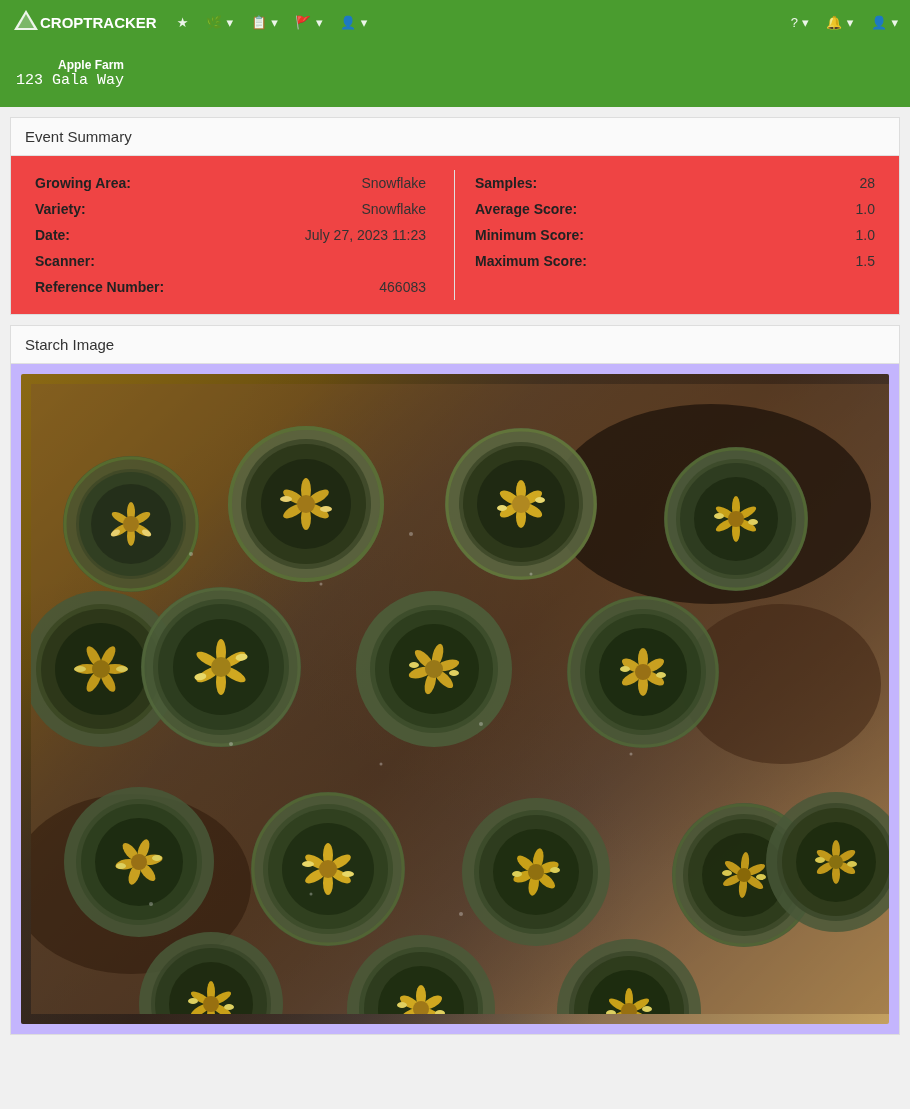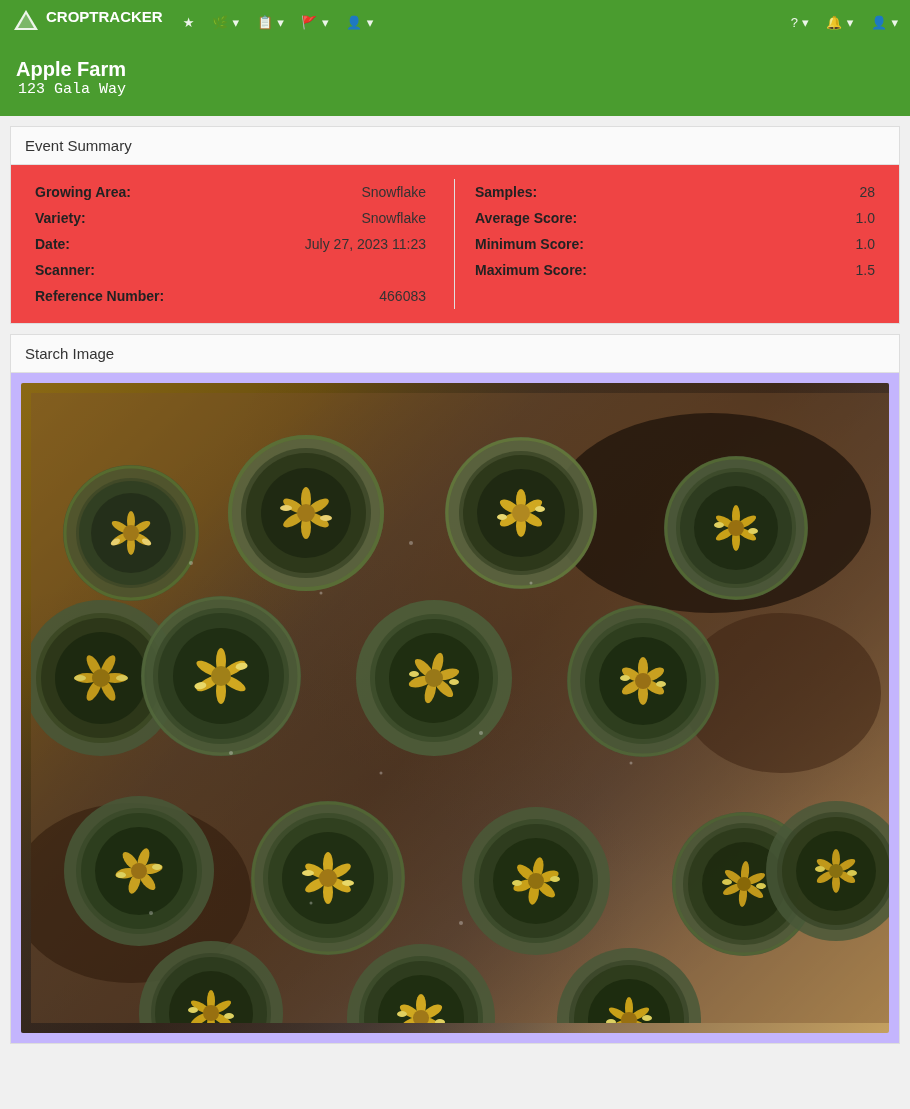--- a/index.html
+++ b/index.html
@@ -9,21 +9,22 @@
     .navbar {
       background: #4a9c2f;
       display: flex;
       align-items: center;
       padding: 0 12px;
       height: 44px;
       color: white;
     }
     .navbar-brand {
       display: flex;
-      gap: 6px;
+      align-items: center;
+      gap: 0;
       font-weight: bold;
       font-size: 15px;
       color: white;
       margin-right: 20px;
     }
     .navbar-logo {
       width: 28px;
       height: 28px;
     }
     .nav-items {
@@ -60,21 +61,21 @@
       color: white;
       font-size: 28px;
       font-weight: normal;
       line-height: 1.2;
     }
     .farm-info {
       color: white;
       text-align: right;
     }
     .farm-name {
-      font-size: 20px;
+      font-size: 12px;
       font-weight: bold;
     }
     .farm-address {
       font-size: 15px;
       font-family: Liberation Mono, monospace;
     }
 
     
     .section {
       background: #ef4444;

